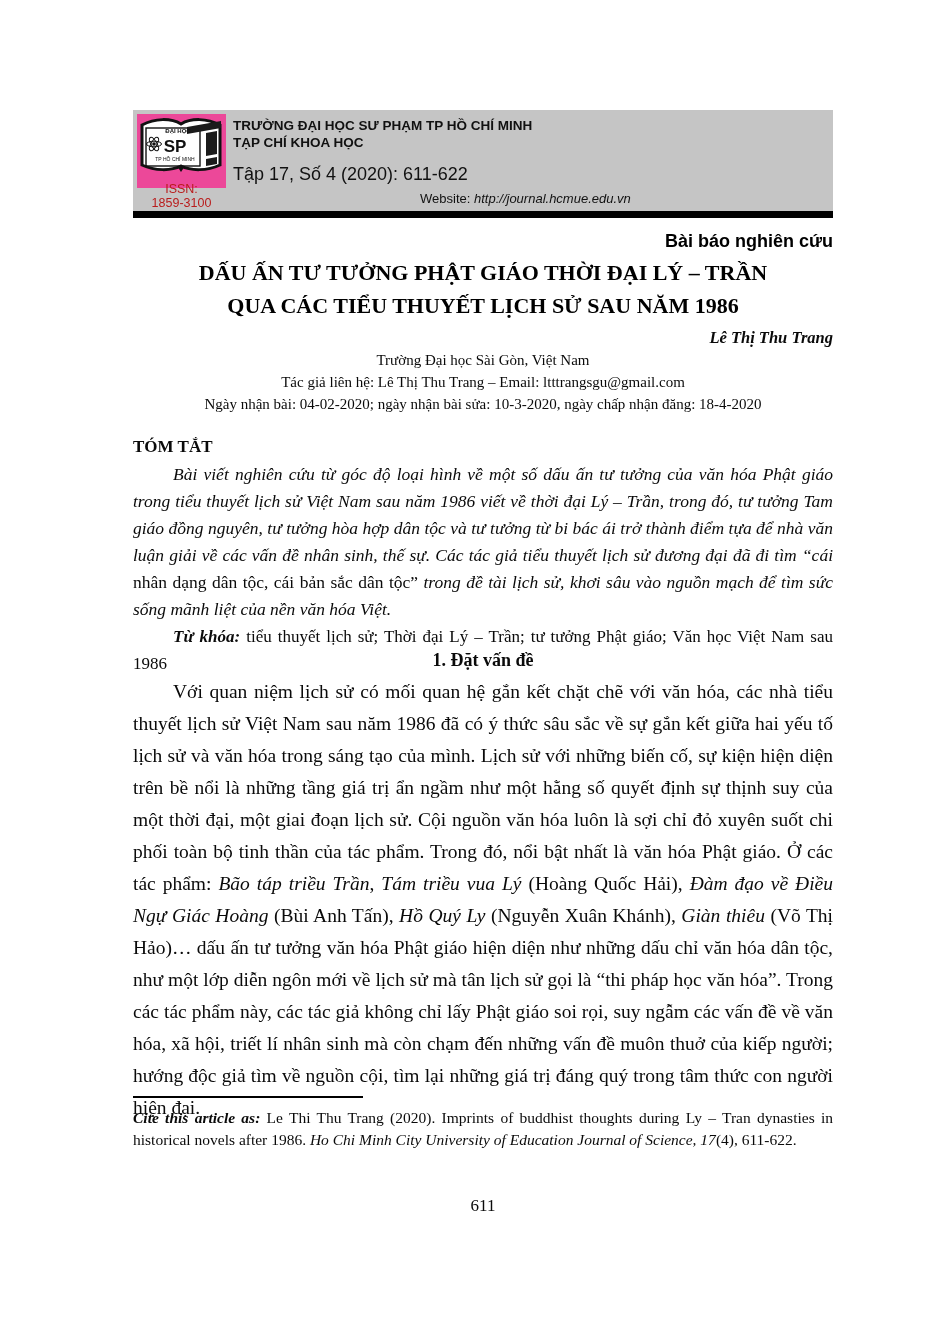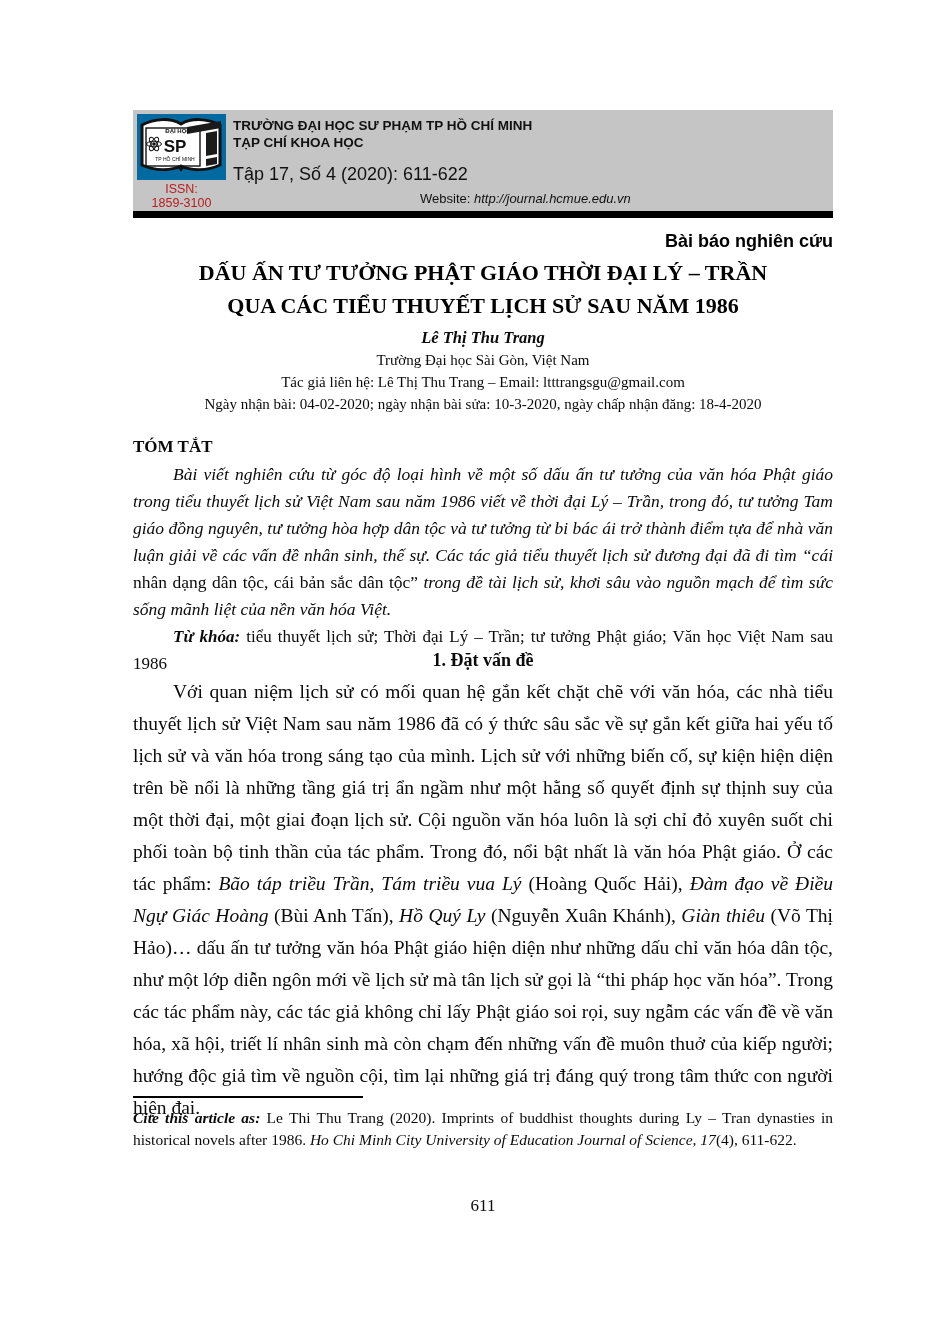--- a/index.html
+++ b/index.html
@@ -6,36 +6,36 @@
   .page{
     position:relative;width:943px;height:1333px;background:#ffffff;
     font-family:"Liberation Serif",serif;color:#0a0a0a;overflow:hidden;
   }
   
   .jheader{
     position:absolute;left:133px;top:110px;width:700px;height:101px;
     background:#c5c5c5;border-bottom:7px solid #000;
     font-family:"Liberation Sans",sans-serif;
   }
-  .logo-box{position:absolute;left:4px;top:4px;width:89px;height:66px;background:#0369a1;}
+  .logo-box{position:absolute;left:4px;top:4px;width:89px;height:74px;background:#ec4899;}
   .issn{position:absolute;left:0;top:72px;width:97px;text-align:center;
         font-size:12.5px;line-height:14px;color:#b91c1c;}
   .h-left{position:absolute;left:100px;top:7px;width:330px;}
   .h-right{position:absolute;right:6px;top:7px;width:330px;text-align:right;}
   .hb{font-weight:bold;font-size:13.5px;line-height:17px;color:#111;}
   .hv{font-size:18px;margin-top:13px;color:#111;}
   .h-web{position:absolute;left:287px;top:81px;font-size:13px;color:#111;}
   
   .title-block{position:absolute;left:133px;top:230px;width:700px;text-align:center;}
   .article-type{
     text-align:right;font-family:"Liberation Sans",sans-serif;
     font-weight:bold;font-size:18px;line-height:22px;margin-bottom:4px;color:#000;
   }
   .a-title{font-weight:bold;font-size:22px;line-height:33px;color:#000;}
-  .a-author{font-weight:bold;font-style:italic;font-size:16.5px;line-height:23px;margin-top:4px;}
+  .a-author{font-weight:bold;font-style:italic;font-size:16.5px;line-height:23px;margin-top:4px;text-align:right;}
   .a-meta{font-size:15px;line-height:22px;}
   
   .abstract{position:absolute;left:133px;top:437px;width:700px;}
   .abstract h3{margin:0 0 4px 0;font-size:17px;line-height:20px;font-weight:bold;}
   .abs-text{
     margin:0;text-align:justify;font-style:italic;
     font-size:17.5px;line-height:27px;text-indent:40px;
   }
   .abs-text .up{font-style:normal;}
   .kw{margin:0;font-size:17px;line-height:27px;text-indent:40px;text-align:justify;}

